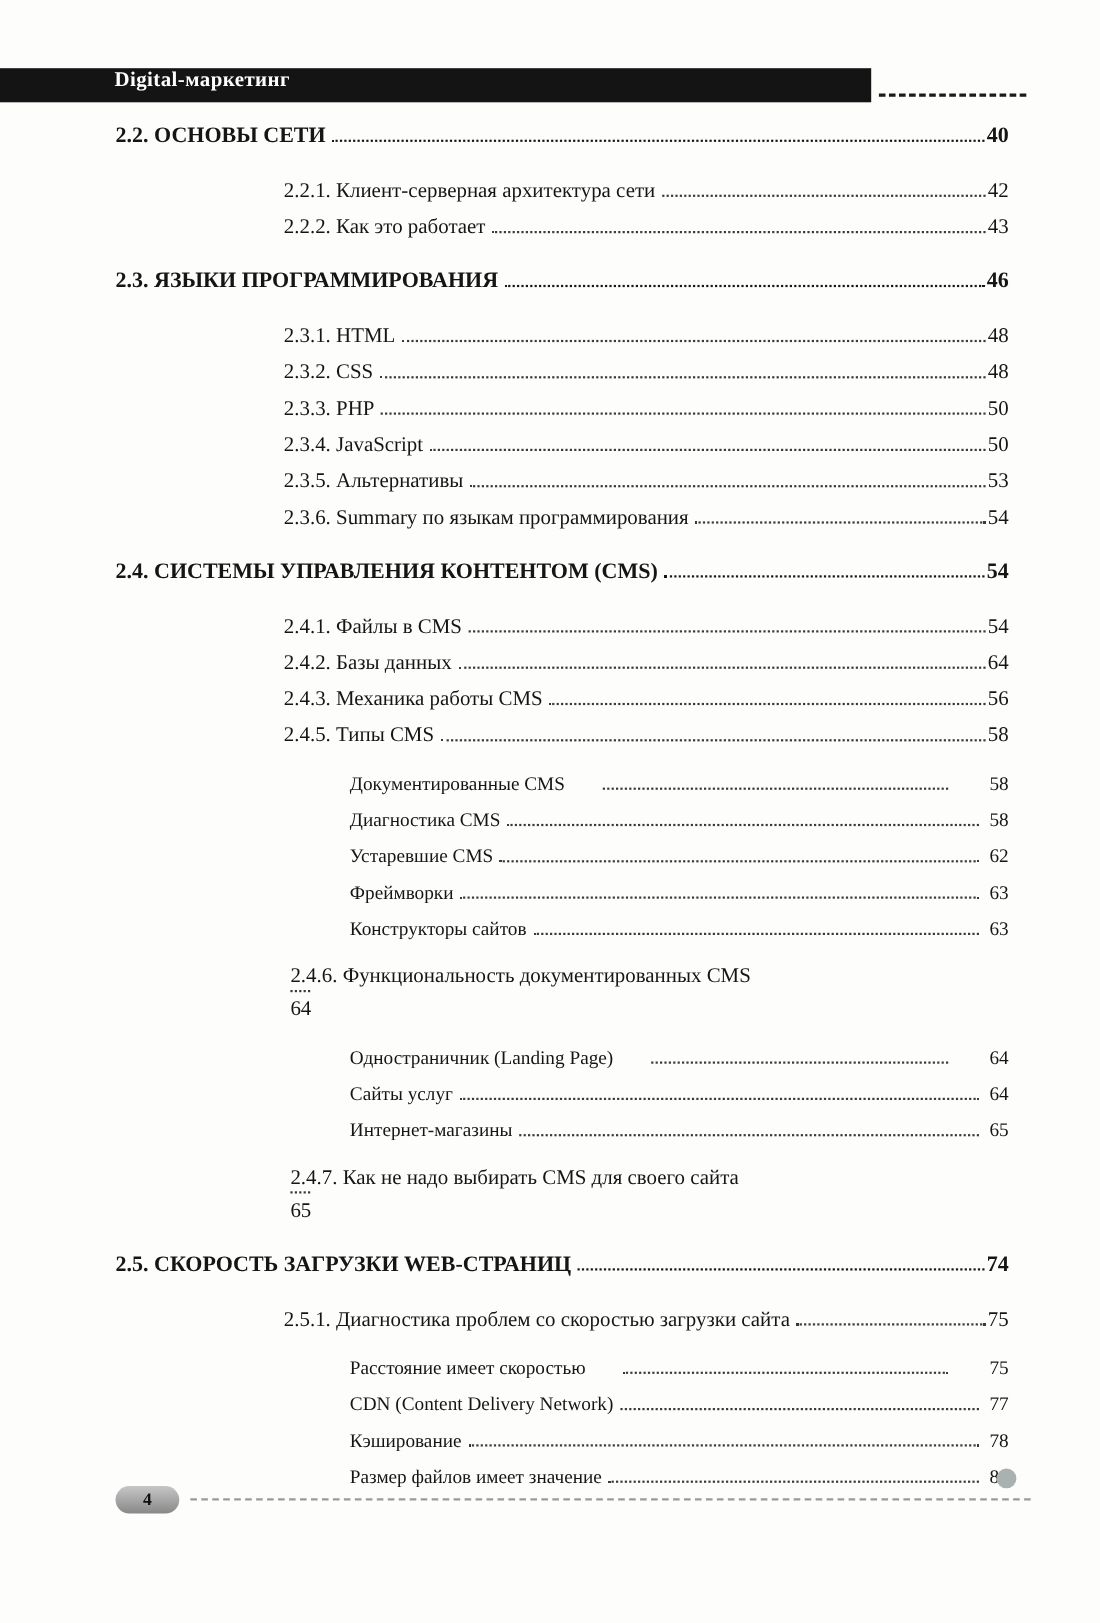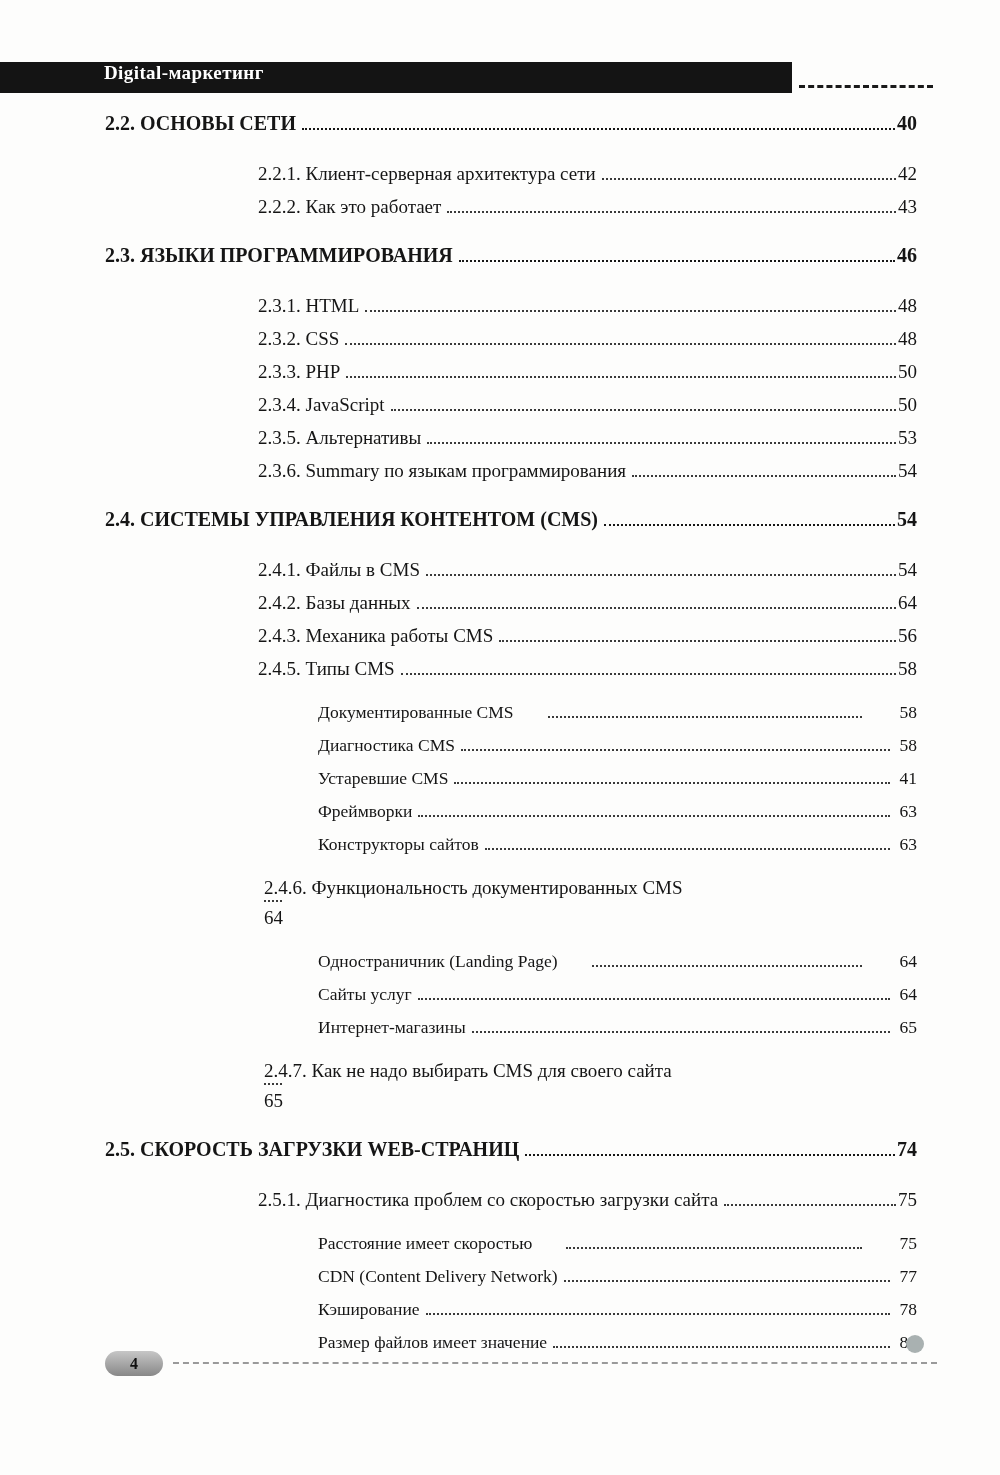--- a/index.html
+++ b/index.html
@@ -229,21 +229,21 @@
       <span class="pagenum">58</span>
     </div>
       <div class="row l3">
       <span class="label">Диагностика CMS</span>
       <span class="leader"></span>
       <span class="pagenum">58</span>
     </div>
       <div class="row l3">
       <span class="label">Устаревшие CMS</span>
       <span class="leader"></span>
-      <span class="pagenum">41</span>
+      <span class="pagenum">62</span>
     </div>
       <div class="row l3">
       <span class="label">Фреймворки</span>
       <span class="leader"></span>
       <span class="pagenum">63</span>
     </div>
       <div class="row l3">
       <span class="label">Конструкторы сайтов</span>
       <span class="leader"></span>
       <span class="pagenum">63</span>

